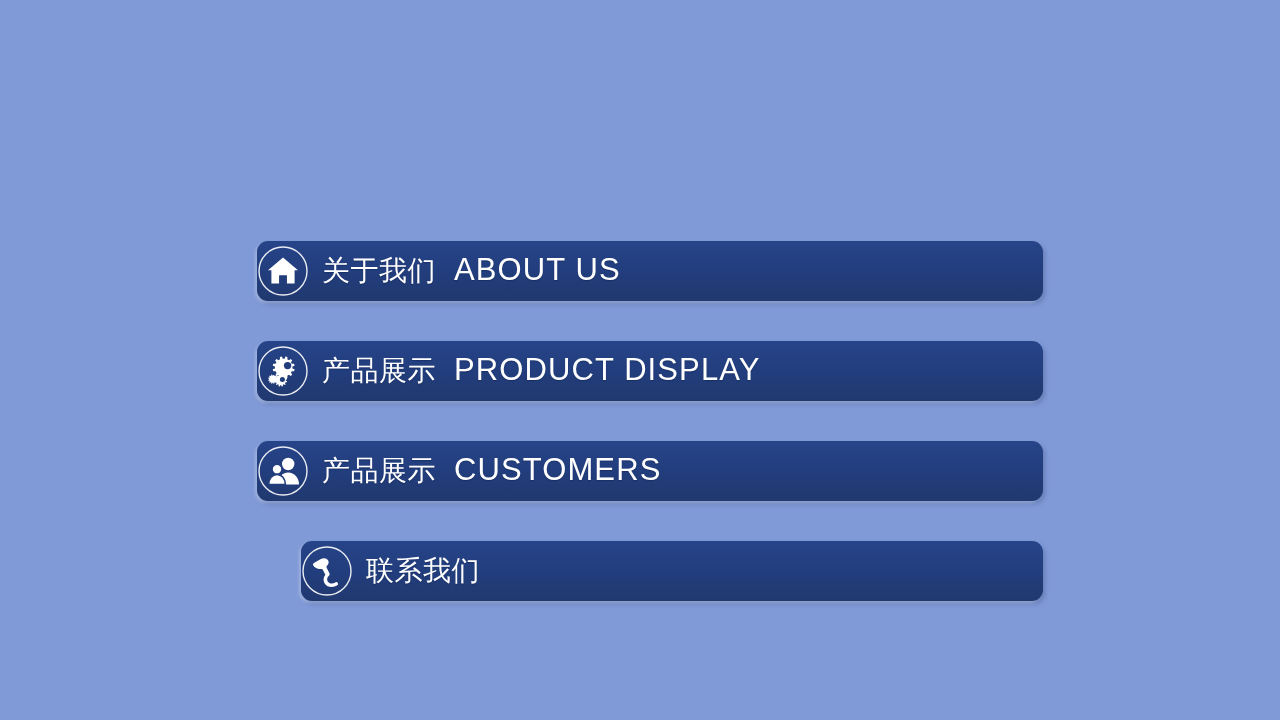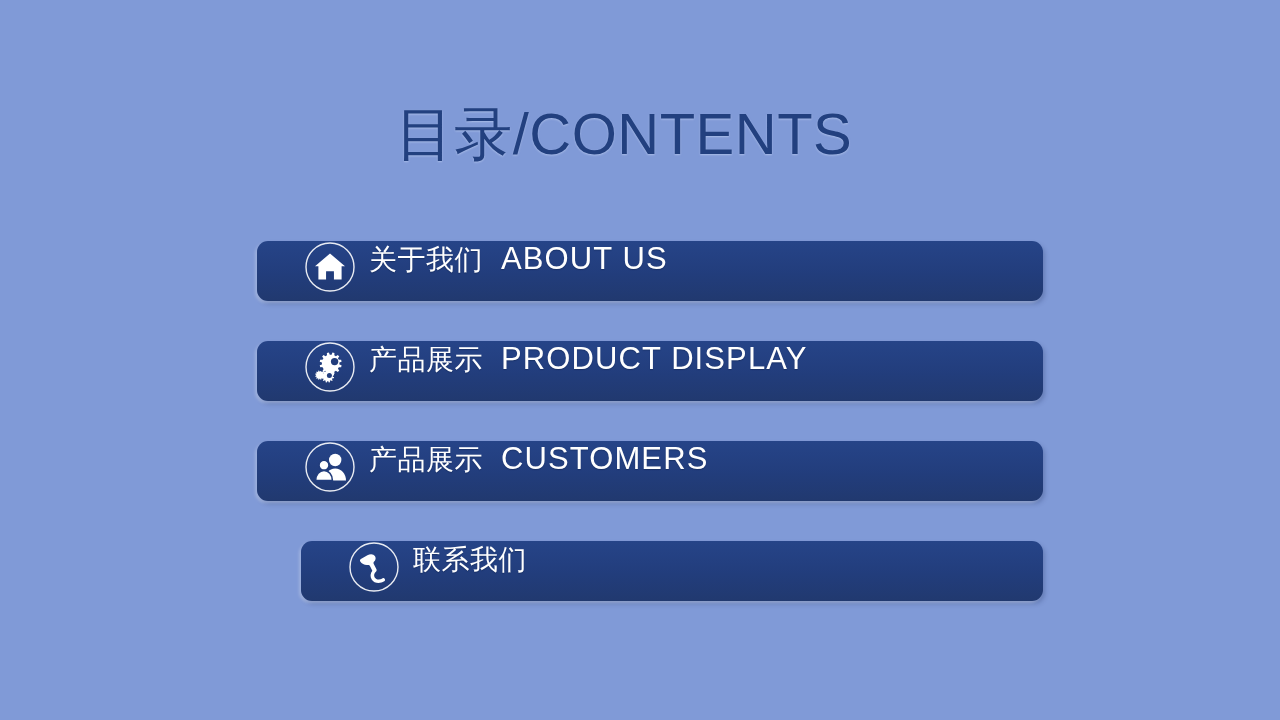--- a/index.html
+++ b/index.html
@@ -48,22 +48,22 @@
   .content-row {
     position: relative;
     height: 60px;
     margin-bottom: 40px;
     border-radius: 11px;
     background: linear-gradient(180deg, #264488 0%, #223d7c 55%, #21396f 100%);
     box-shadow:
       -2px 2px 3px rgba(255, 255, 255, 0.26),
       2px 3px 4px rgba(40, 60, 110, 0.30);
     display: flex;
+    align-items: center;
     box-sizing: border-box;
-    padding-left: 47px;
   }
   .content-row:last-child {
     margin-bottom: 0;
     margin-left: 44px;
   }
 
   .row-icon {
     flex: 0 0 auto;
     width: 52px;
     height: 52px;
@@ -92,21 +92,20 @@
     font-size: 31px;
     letter-spacing: 1.1px;
     margin-left: 18px;
   }
 </style>
 </head>
 <body>
 
 <div id="slide">
 
-  <div id="slide-title">目录/CONTENTS</div>
 
   <div id="contents-list">
 
     <div class="content-row">
       <span class="row-icon">
         <svg viewBox="0 0 52 52" xmlns="http://www.w3.org/2000/svg">
           <circle cx="26" cy="26" r="24" fill="none" stroke="#ffffff" stroke-width="1.4" opacity="0.9"></circle>
           <path d="M26 12.5 L41 25.2 L37.6 25.2 L37.6 38.5 L29.9 38.5 L29.9 30.2 L22.1 30.2 L22.1 38.5 L14.4 38.5 L14.4 25.2 L11 25.2 Z" fill="#ffffff"></path>
           <rect x="22.6" y="31.6" width="6.8" height="6.9" fill="#223d7c"></rect>
         </svg>

